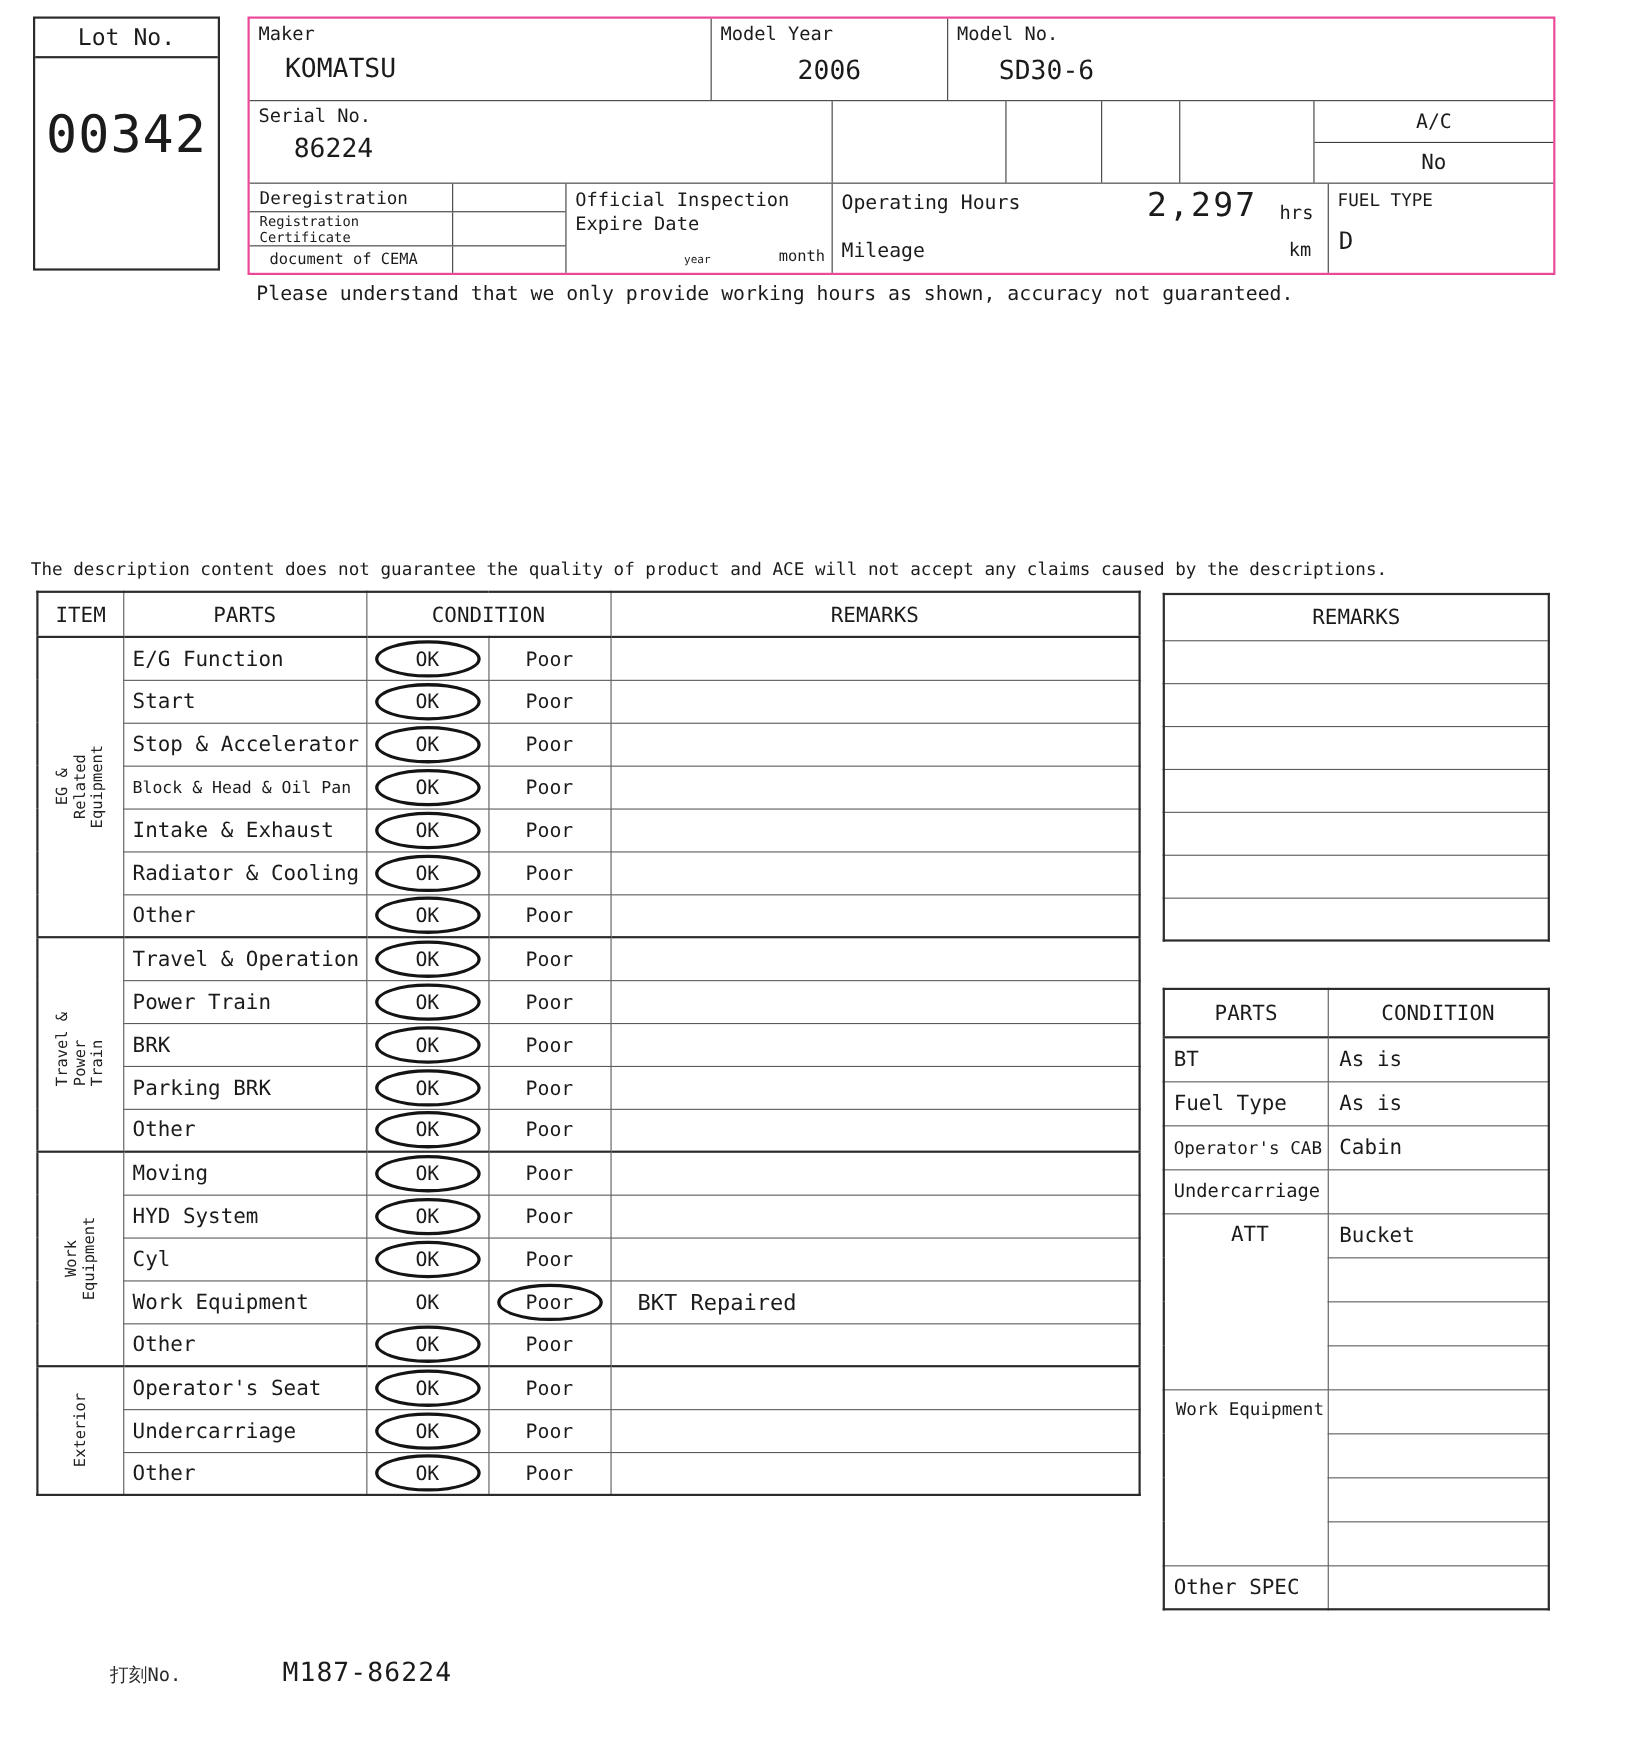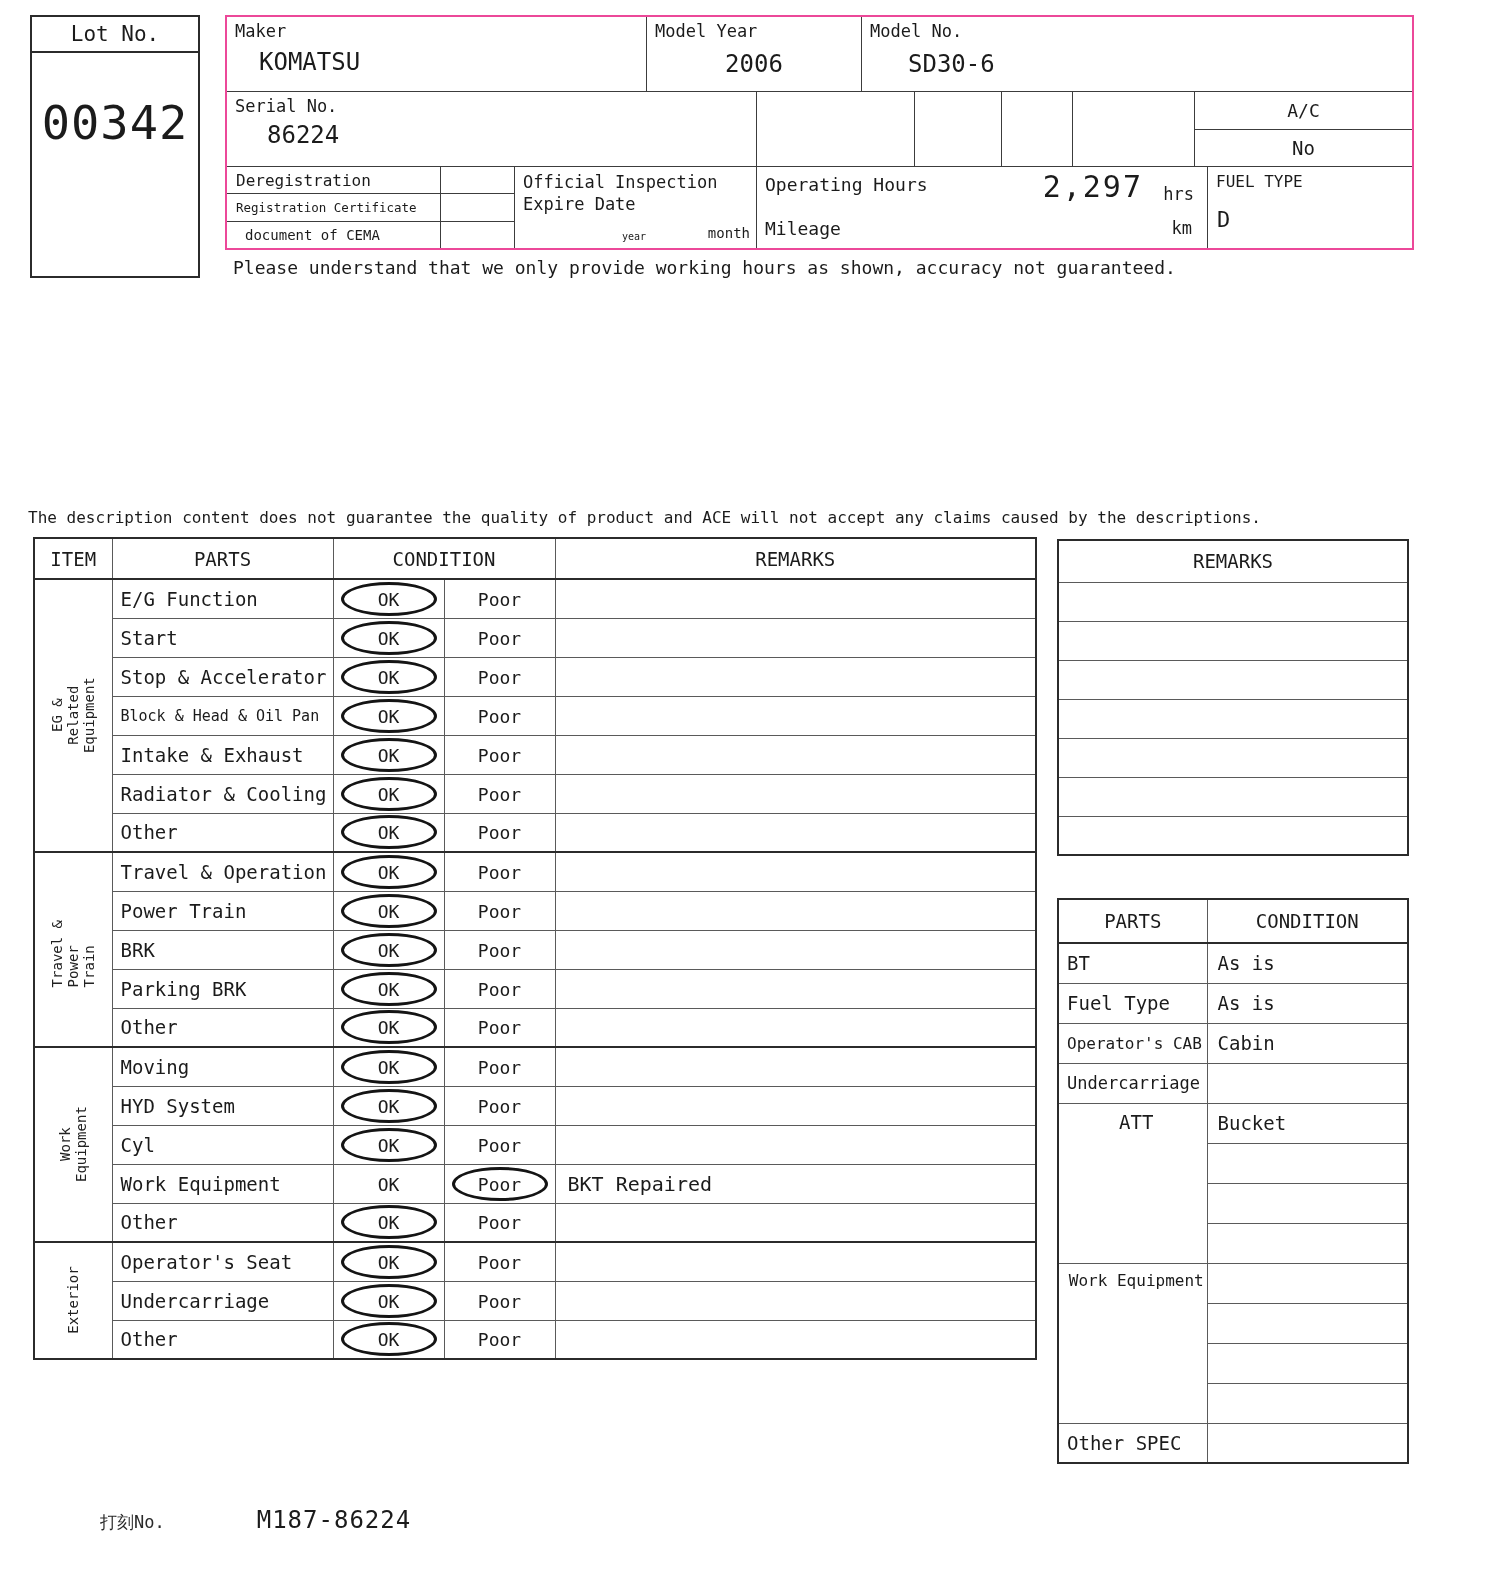--- a/index.html
+++ b/index.html
@@ -1,20 +1,20 @@
 <!DOCTYPE html>
 <html><head>
 <meta charset="utf-8">
 <style>
   html,body{margin:0;padding:0;background:#fff;}
   #page{position:relative;width:1500px;height:1594px;background:#fff;
         font-family:"DejaVu Sans Mono", monospace;color:#1b1b1b;overflow:hidden;}
 
   
-  #lot-box{position:absolute;left:30px;top:15px;width:170px;height:263px;
+  #lot-box{position:absolute;left:30px;top:15px;width:170px;height:231px;
            border:2px solid #2b2b2b;box-sizing:border-box;}
   #lot-box .lot-label{height:34px;line-height:34px;text-align:center;font-size:21px;
            border-bottom:2px solid #2b2b2b;}
   #lot-box .lot-number{margin-top:42px;text-align:center;font-size:47px;letter-spacing:1px;}
 
   #head-table{position:absolute;left:225px;top:15px;width:1189px;height:235px;
            border:2px solid #ec4899;box-sizing:border-box;display:flex;flex-direction:column;}
   .hrow{display:flex;box-sizing:border-box;}
   .hcell{box-sizing:border-box;border-right:1.5px solid #3c3c3c;position:relative;}
   .hcell:last-child{border-right:none;}
@@ -32,21 +32,21 @@
   .c-regno{width:135px;font-size:17px;text-align:center;}
   .c-regno .wrap{width:106px;margin:10px auto 0 auto;word-break:break-all;line-height:1.35;}
   .c-e1{width:158px;} .c-e2{width:87px;} .c-e3{width:71px;} .c-e4{width:122px;}
   .c-ac{flex:1;display:flex;flex-direction:column;}
   .c-ac .ac-top{flex:1;border-bottom:1.5px solid #3c3c3c;display:flex;align-items:center;justify-content:center;font-size:18px;}
   .c-ac .ac-bottom{flex:1;display:flex;align-items:center;justify-content:center;font-size:19px;}
 
   .c-docs{width:288px;display:flex;flex-direction:column;}
   .doc-row{flex:1;display:flex;border-bottom:1.5px solid #3c3c3c;box-sizing:border-box;}
   .doc-row:last-child{border-bottom:none;}
-  .doc-label{width:214px;box-sizing:border-box;border-right:1.5px solid #3c3c3c;display:flex;align-items:center;padding-left:9px;}
+  .doc-label{width:185px;box-sizing:border-box;border-right:1.5px solid #3c3c3c;display:flex;align-items:center;padding-left:9px;}
   .doc-empty{flex:1;}
   .fs16{font-size:16px;} .fs12{font-size:12.5px;} .fs14{font-size:14px;}
   .doc-cema{padding-left:18px;}
 
   .c-inspect{width:242px;}
   .c-inspect .hlabel{font-size:17px;line-height:1.3;}
   .c-inspect .year{position:absolute;bottom:6px;right:110px;font-size:10px;}
   .c-inspect .month{position:absolute;bottom:7px;right:6px;font-size:14px;}
 
   .c-hours{width:451px;}
@@ -67,21 +67,21 @@
   table{border-collapse:collapse;table-layout:fixed;}
   #main-table{position:absolute;left:33px;top:537px;width:1004px;border:2px solid #2b2b2b;}
   #main-table td{border:1.5px solid #5a5a5a;box-sizing:border-box;overflow:hidden;}
   #main-table tr{height:39px;}
   #main-table tr.head{height:41px;}
   #main-table tr.head td{text-align:center;font-size:19px;border-bottom:2px solid #2b2b2b;}
   #main-table tr.g-start td{border-top:2px solid #2b2b2b;}
   #main-table td.part{font-size:19px;padding-left:8px;white-space:nowrap;}
   #main-table td.part.small{font-size:15px;margin-top:24px;}
   #main-table td.cond{text-align:center;}
-  #main-table td.remark{font-size:20px;padding-left:12px;white-space:nowrap;}
+  #main-table td.remark{font-size:20px;padding-left:24px;white-space:nowrap;}
   .pill{display:inline-block;width:96px;height:34px;line-height:29px;font-size:18px;
         border:3px solid transparent;border-radius:50%;box-sizing:border-box;}
   .pill.circled{border-color:#141414;}
   td.item{position:relative;}
   .vwrap{position:absolute;inset:0;display:flex;align-items:center;justify-content:center;}
   .vlabel{display:block;transform:rotate(-90deg);font-size:14px;color:#222;line-height:1.15;}
   .vw260{width:262px;text-align:center;}
   .vw150{width:150px;text-align:left;}
   .vw180{width:180px;text-align:center;}
   .vw110{width:110px;text-align:center;}

